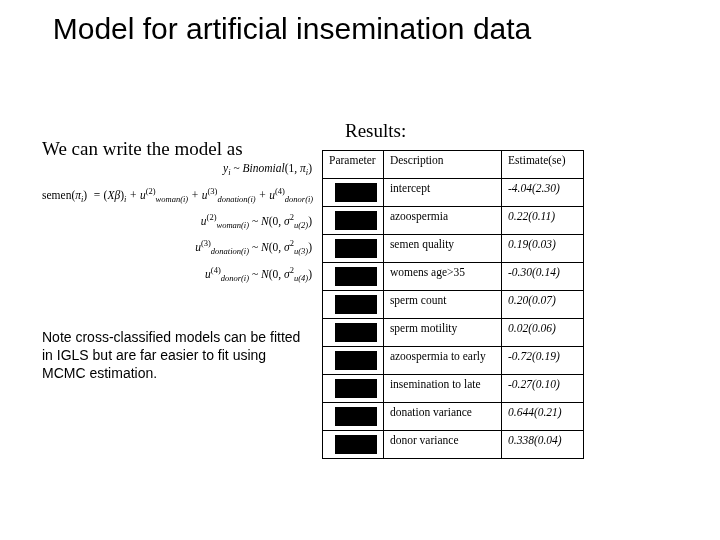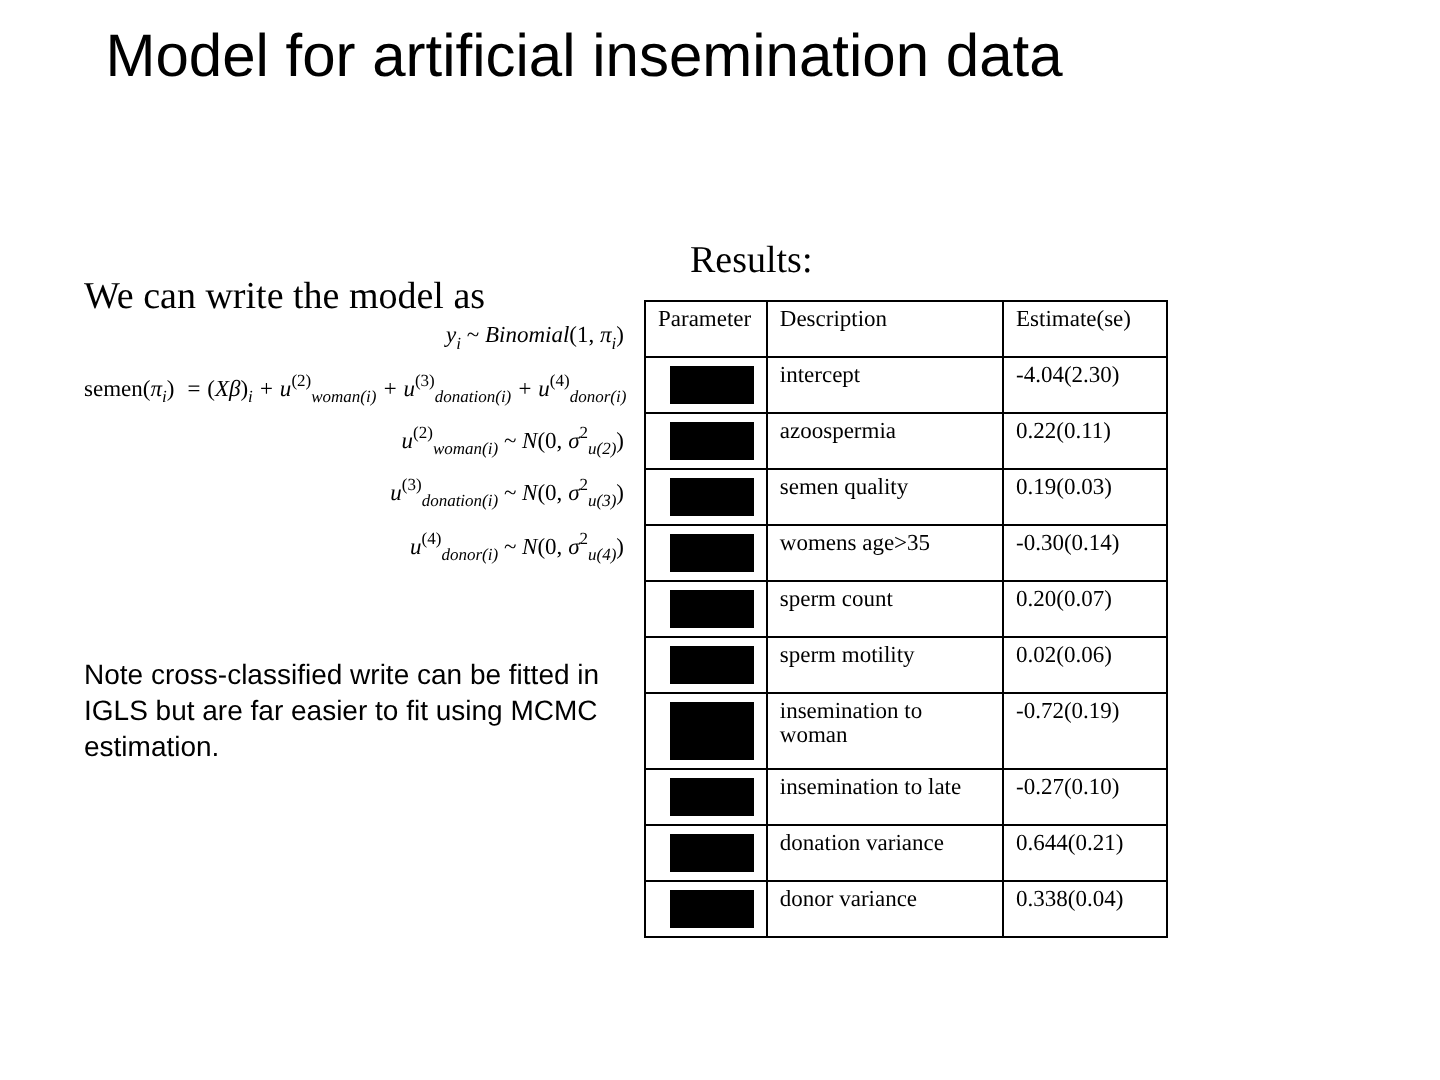--- a/index.html
+++ b/index.html
@@ -94,42 +94,42 @@
   }
   .blackbox {
     position: absolute;
     left: 12px;
     right: 6px;
     top: 4px;
     bottom: 4px;
     background: #000;
   }
   .blackbox.narrow { right: 28px; }
-  td.est { text-align: left; }
+  td.est { text-align: left; font-style: italic; }
 </style>
 </head>
 <body>
 
 <div class="slide">
 
   <div class="title">Model for artificial insemination data</div>
 
   <div class="left-intro">We can write the model as</div>
 
   <div class="results-label">Results:</div>
 
   <div class="formulas">
     <div>y<span class="sub">i</span> <span class="nrm">~</span> Binomial<span class="nrm">(1, </span>π<span class="sub">i</span><span class="nrm">)</span></div>
     <div><span class="nrm">semen(</span>π<span class="sub">i</span><span class="nrm">)</span> &nbsp;= <span class="nrm">(</span>Xβ<span class="nrm">)</span><span class="sub">i</span> + u<span class="sup">(2)</span><span class="sub">woman(i)</span> + u<span class="sup">(3)</span><span class="sub">donation(i)</span> + u<span class="sup">(4)</span><span class="sub">donor(i)</span></div>
     <div>u<span class="sup">(2)</span><span class="sub">woman(i)</span> <span class="nrm">~</span> N<span class="nrm">(0, </span>σ<span class="sup">2</span><span class="sub">u(2)</span><span class="nrm">)</span></div>
     <div>u<span class="sup">(3)</span><span class="sub">donation(i)</span> <span class="nrm">~</span> N<span class="nrm">(0, </span>σ<span class="sup">2</span><span class="sub">u(3)</span><span class="nrm">)</span></div>
     <div>u<span class="sup">(4)</span><span class="sub">donor(i)</span> <span class="nrm">~</span> N<span class="nrm">(0, </span>σ<span class="sup">2</span><span class="sub">u(4)</span><span class="nrm">)</span></div>
   </div>
 
-  <div class="note">Note cross-classified write can be fitted in IGLS but are far easier to fit using MCMC estimation.</div>
+  <div class="note">Note cross-classified models can be fitted in IGLS but are far easier to fit using MCMC estimation.</div>
 
   <table class="results">
     <colgroup>
       <col class="c-param">
         <col class="c-desc">
         <col class="c-est">
     </colgroup>
     <thead>
       <tr>
         <th>Parameter</th>
@@ -177,21 +177,21 @@
           <td class="param-cell">
             <div class="blackbox"></div>
           </td>
           <td>sperm motility</td>
           <td class="est">0.02(0.06)</td>
         </tr>
         <tr>
           <td class="param-cell">
             <div class="blackbox"></div>
           </td>
-          <td>insemination to woman</td>
+          <td>azoospermia to early</td>
           <td class="est">-0.72(0.19)</td>
         </tr>
         <tr>
           <td class="param-cell">
             <div class="blackbox"></div>
           </td>
           <td>insemination to late</td>
           <td class="est">-0.27(0.10)</td>
         </tr>
         <tr>

